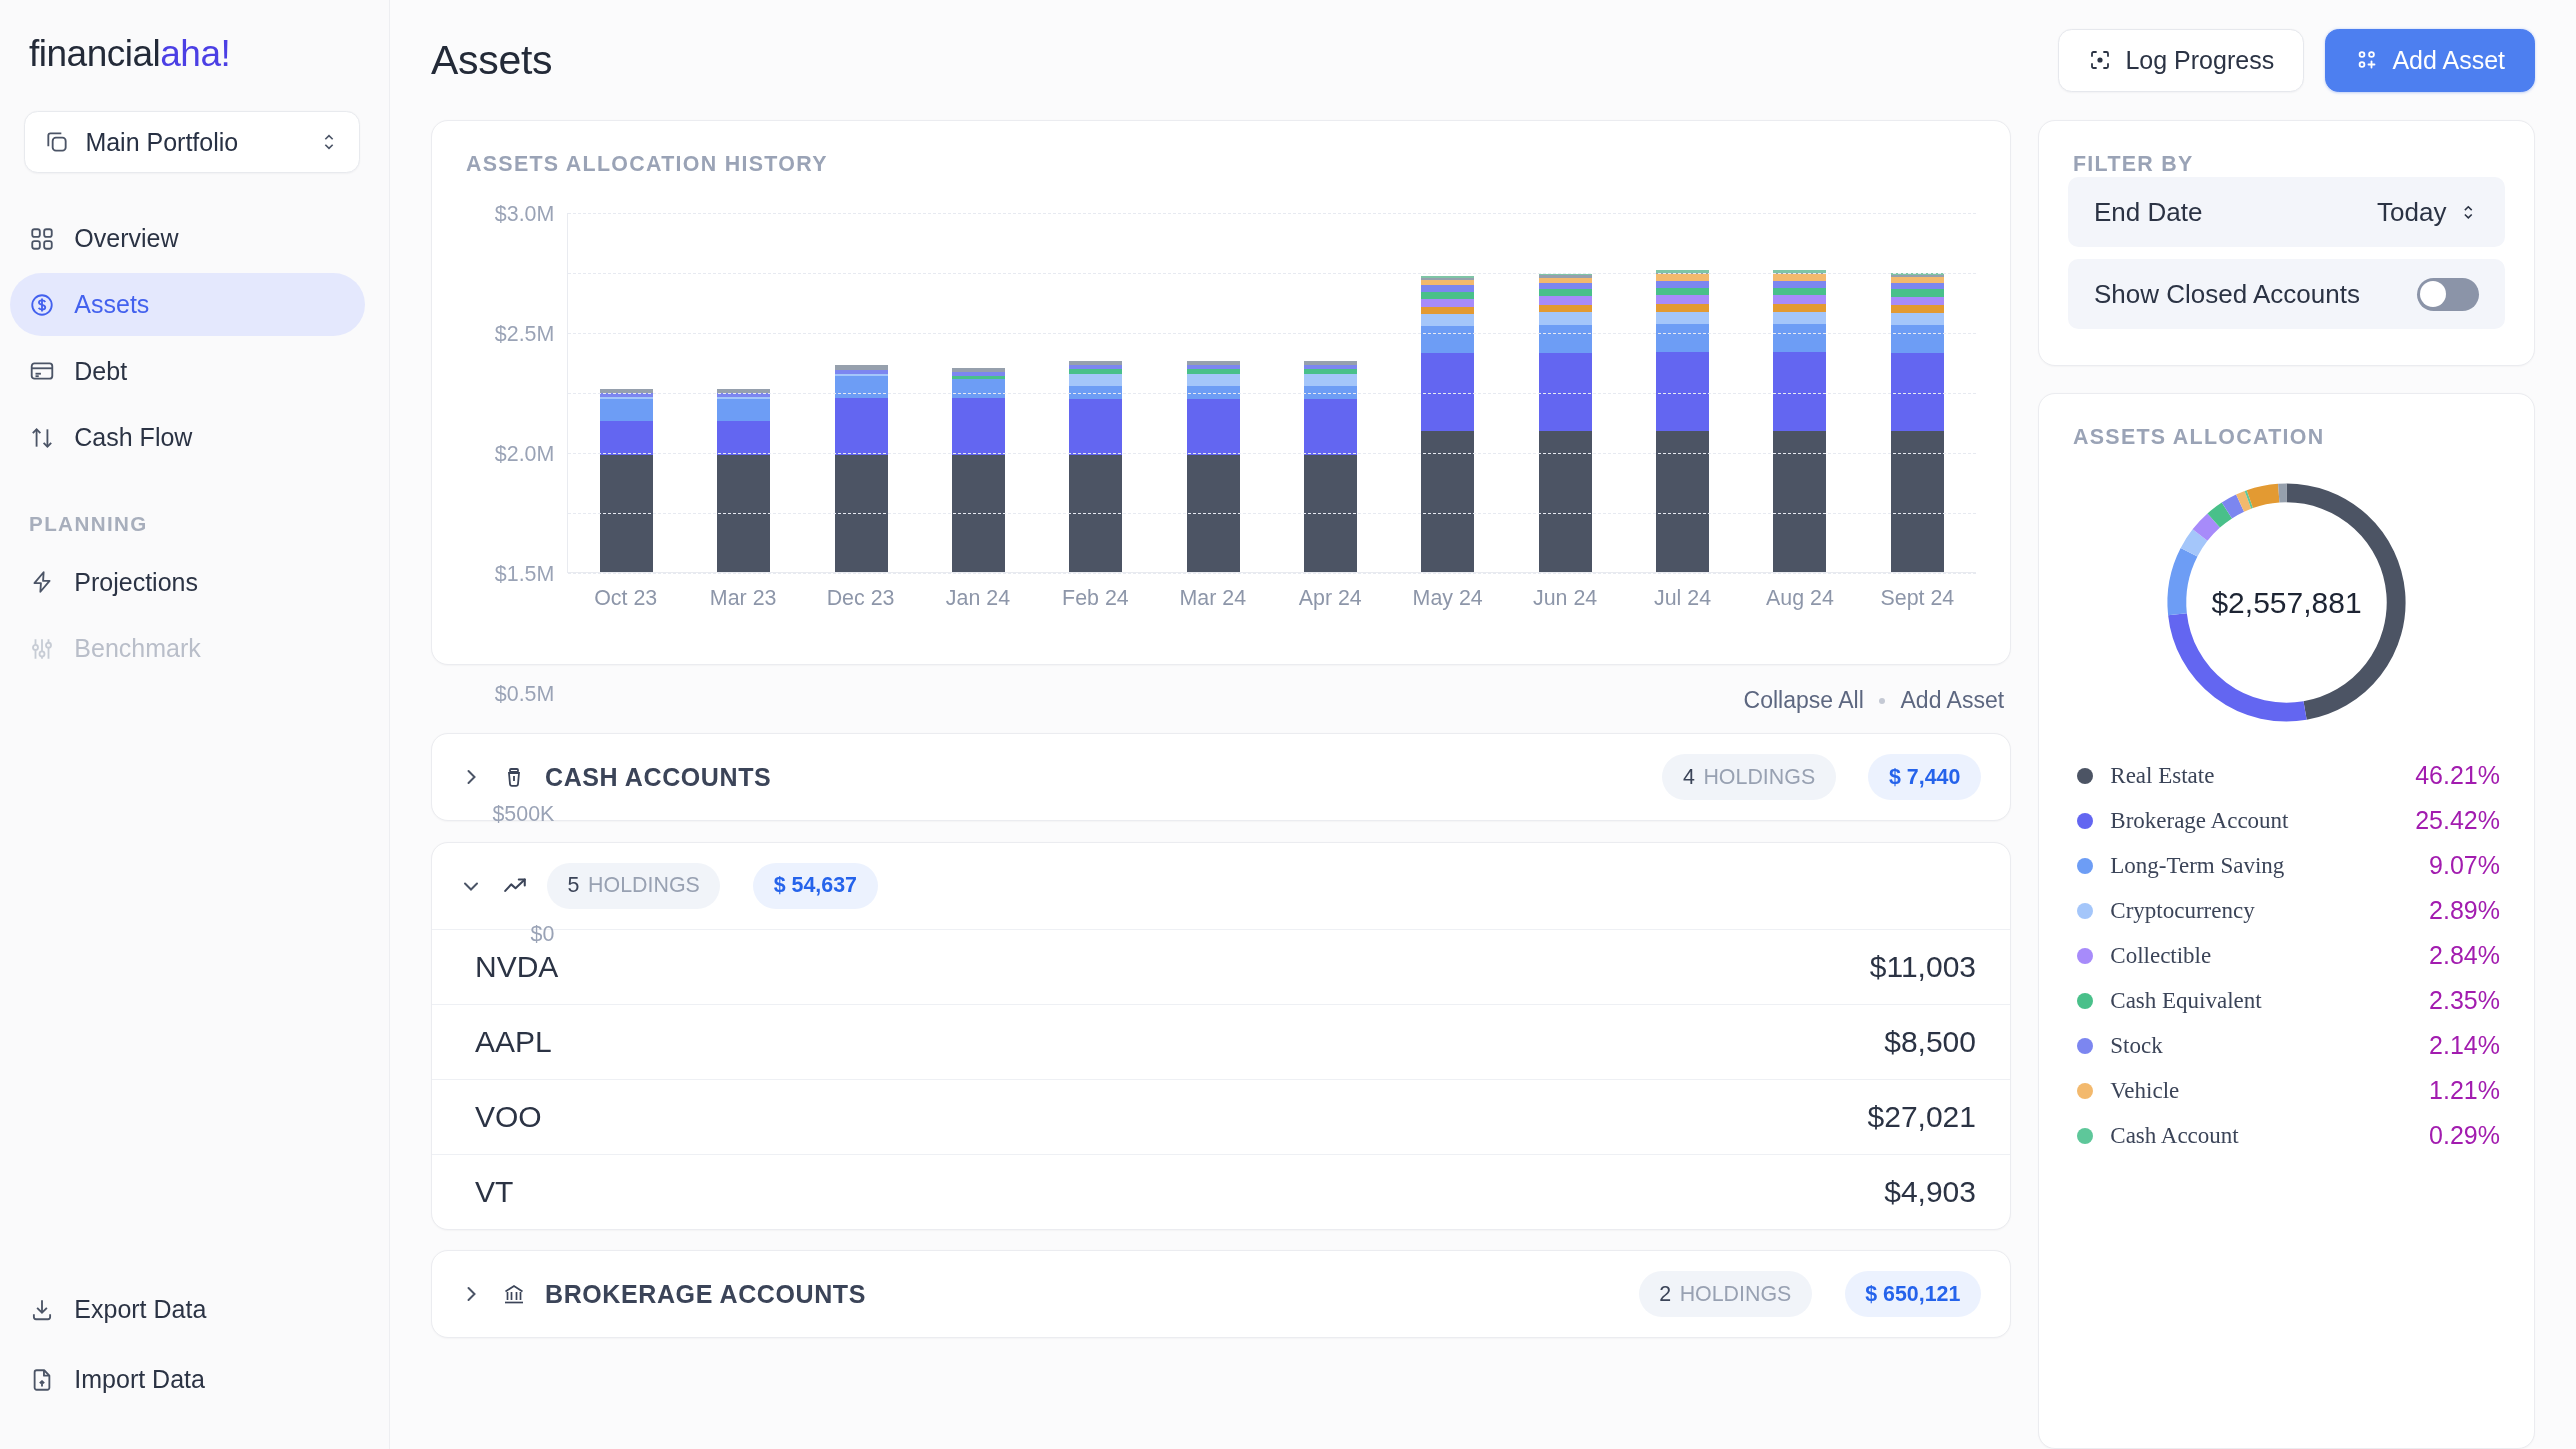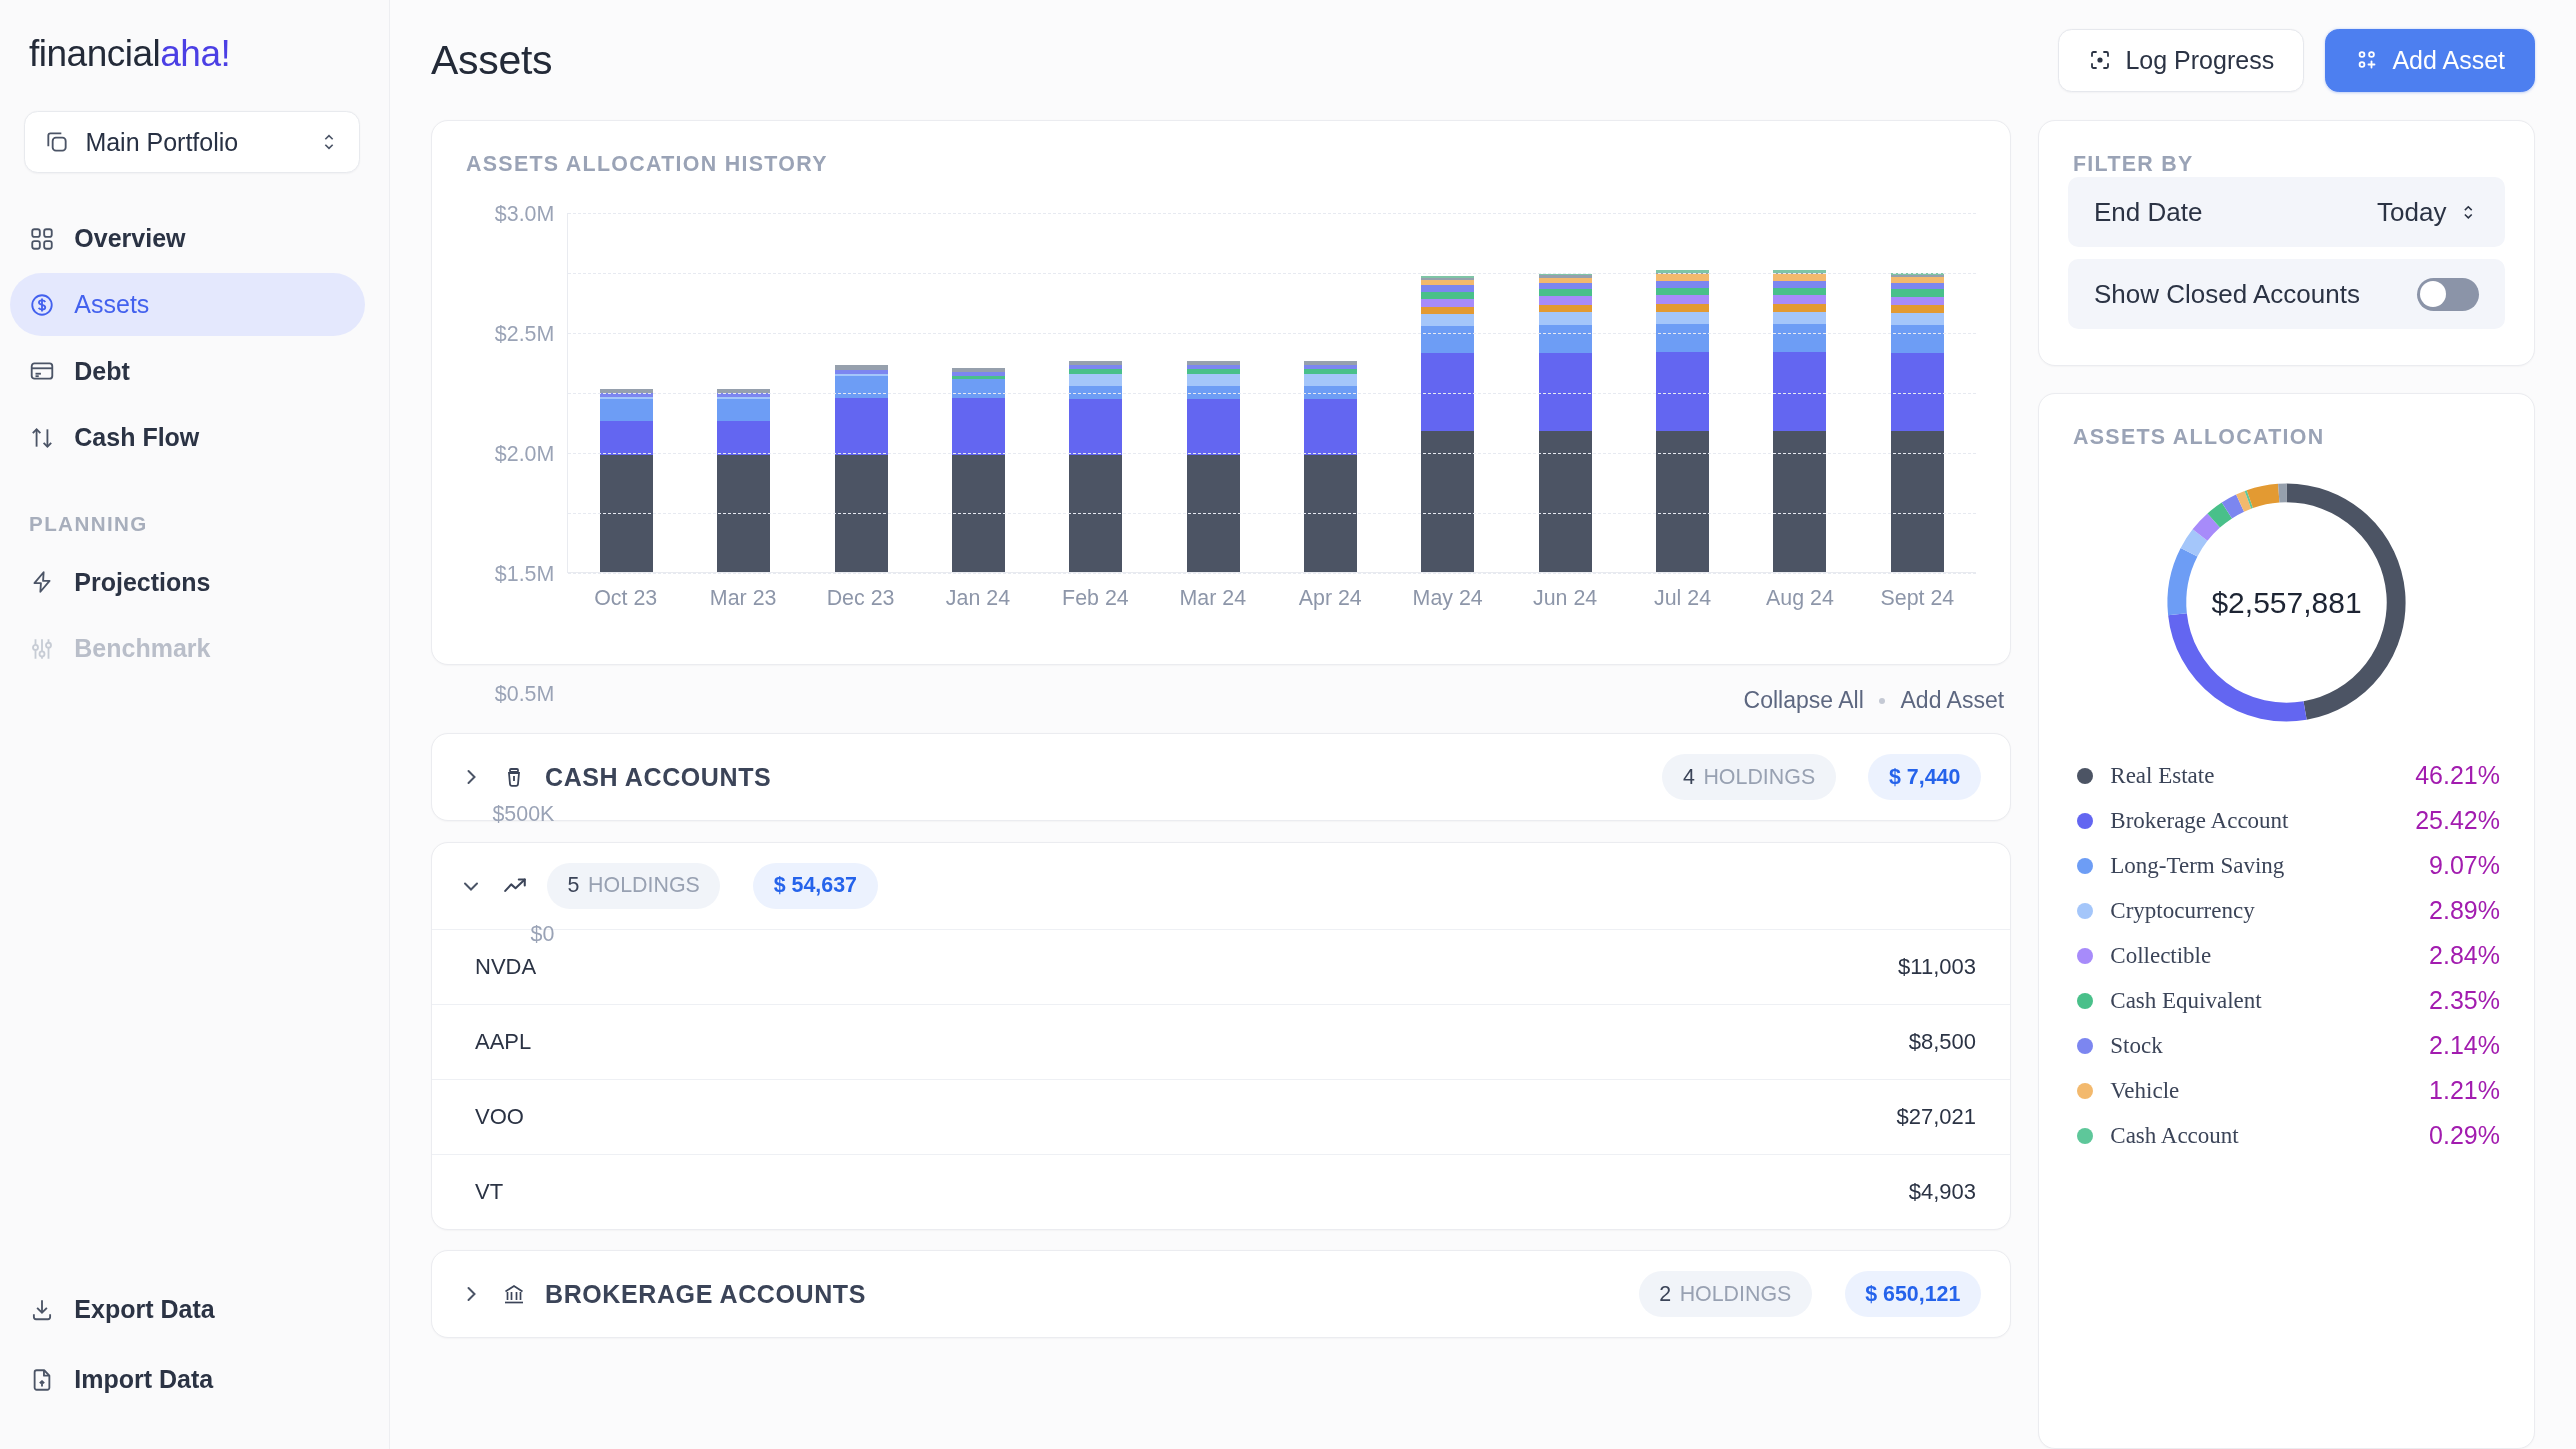--- a/index.html
+++ b/index.html
@@ -41,21 +41,20 @@
   .ico { display:inline-flex; align-items:center; justify-content:center; }
 
   .nav { margin-top: 34px; }
   .nav-item {
     display: flex; align-items: center; gap: 19px;
     height: 63px; margin: 0 24px 3.4px 10.3px;
     padding: 0 19px;
     border-radius: 856px;
     font-size: 25px; color: #2b3344;
     cursor: pointer;
-    font-weight: bold;
   }
   .nav-item.active { background: #e4e8fd; color: #4361ee; font-weight: 400; }
   .nav-item.active svg { color: #4361ee; }
   .nav-item.disabled { color: #b9bec9; }
   .nav-item.disabled svg { color: #c7ccd5; }
   .nav-section {
     font-size: 20.6px; letter-spacing: 1.4px; font-weight: 700;
     color: #a7aebc; padding: 39px 0 15.4px 29px;
   }
   .nav-bottom { margin-top: auto; }
@@ -135,21 +134,21 @@
     padding: 0 20.6px; font-size: 21.4px; gap: 8.6px;
   }
   .badge-count { background: #f1f4f9; color: #98a1b2; }
   .badge-count b { color: #3b4458; font-weight: 400; }
   .badge-amt { background: #ecf2fe; color: #2563eb; font-weight: 700; margin-left: 13.7px; }
 
   .holding-row {
     display: flex; align-items: center; justify-content: space-between;
     height: 75px; padding: 0 34px 0 43px;
     border-top: 0.9px solid #eef0f4;
-    font-size: 22px; color: #2b3344;
+    font-size: 30px; color: #2b3344;
   }
 
   
   .filter-card { padding: 0 0 24px 0; }
   .filter-row {
     margin: 0 29px 12px 29px; height: 70px; background: #f3f5fa;
     border-radius: 10.3px; display: flex; align-items: center;
     padding: 0 26px; justify-content: space-between;
     font-size: 26px; color: #2b3344; cursor: pointer;
   }

